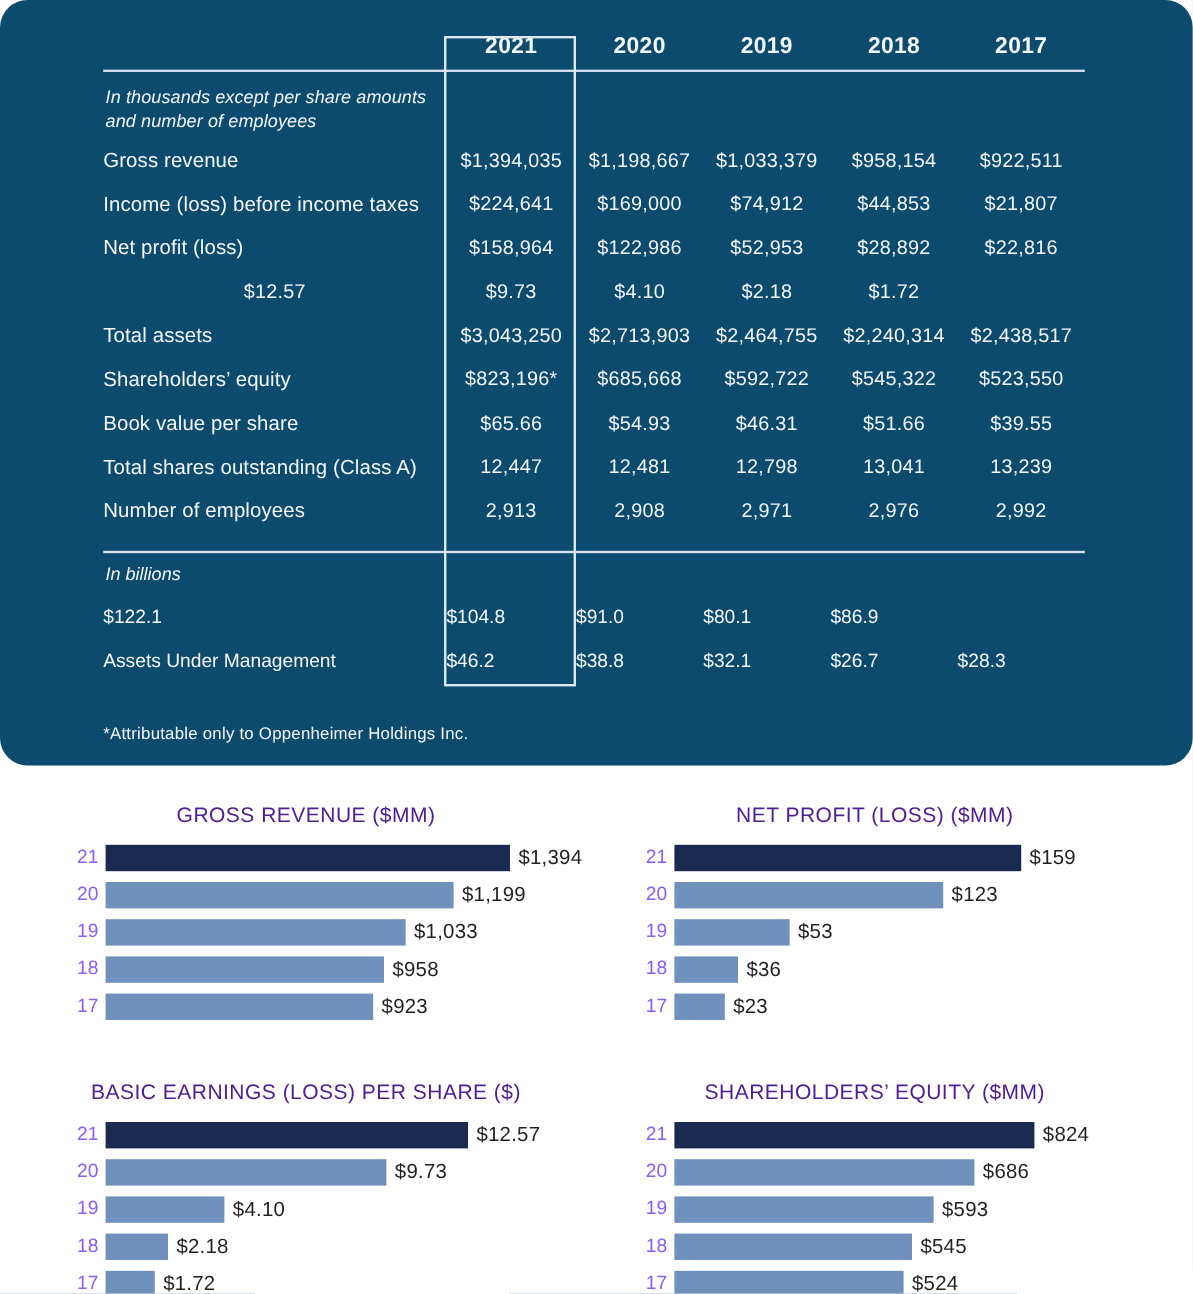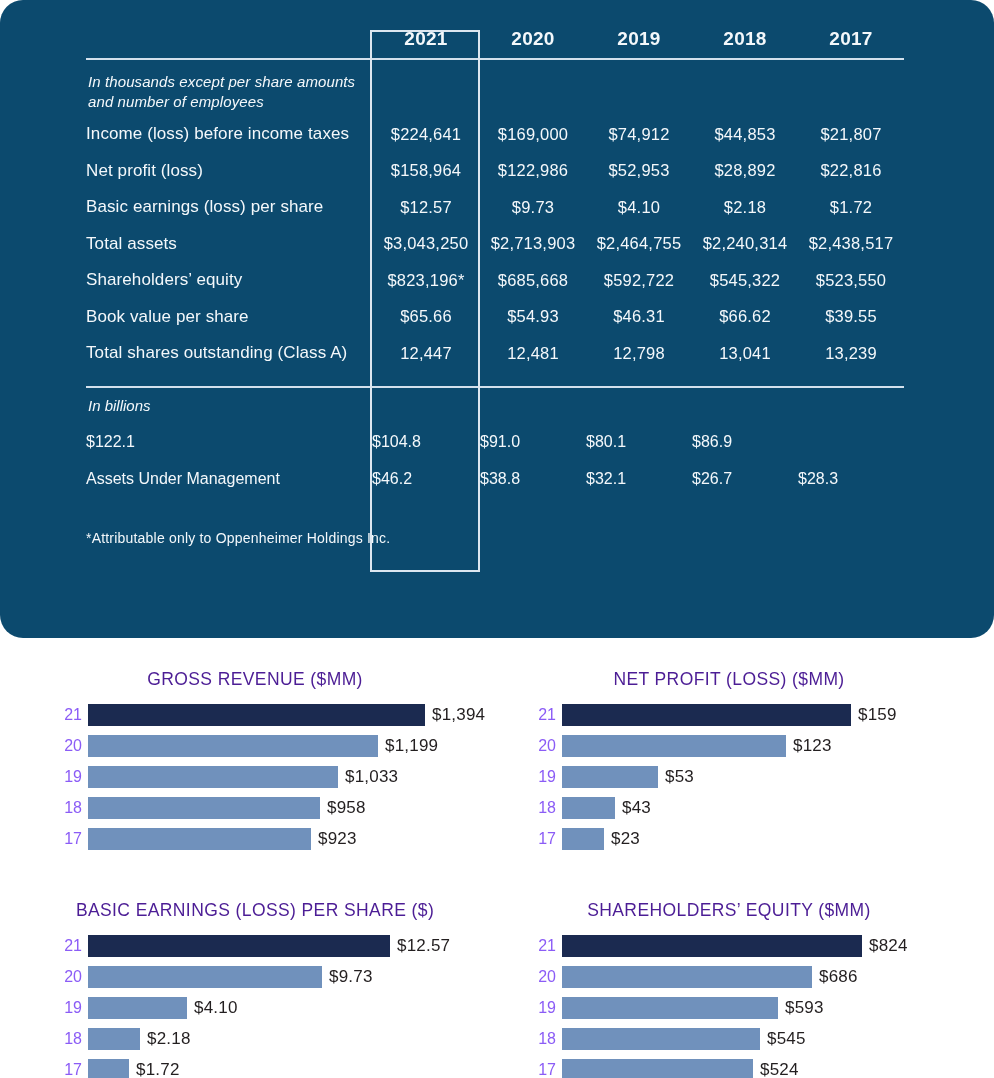--- a/index.html
+++ b/index.html
@@ -43,37 +43,44 @@
   <div class="ycell">2021</div>
       <div class="ycell">2020</div>
       <div class="ycell">2019</div>
       <div class="ycell">2018</div>
       <div class="ycell">2017</div>
     </div>
   <div class="rule"></div>
   <div class="note">In thousands except per share amounts and number of employees</div>
   <div class="rows" id="main-rows">
       <div class="tgrid trow">
+        <div class="lbl">Gross revenue</div>
+        <div class="val">$1,394,035</div>
+        <div class="val">$1,198,667</div>
+        <div class="val">$1,033,379</div>
+        <div class="val">$958,154</div>
+        <div class="val">$922,511</div>
+      </div>
+      <div class="tgrid trow">
         <div class="lbl">Income (loss) before income taxes</div>
         <div class="val">$224,641</div>
         <div class="val">$169,000</div>
         <div class="val">$74,912</div>
         <div class="val">$44,853</div>
         <div class="val">$21,807</div>
       </div>
       <div class="tgrid trow">
         <div class="lbl">Net profit (loss)</div>
         <div class="val">$158,964</div>
         <div class="val">$122,986</div>
         <div class="val">$52,953</div>
         <div class="val">$28,892</div>
         <div class="val">$22,816</div>
       </div>
       <div class="tgrid trow">
-        <div class="lbl">Basic earnings (loss) per share</div>
         <div class="val">$12.57</div>
         <div class="val">$9.73</div>
         <div class="val">$4.10</div>
         <div class="val">$2.18</div>
         <div class="val">$1.72</div>
       </div>
       <div class="tgrid trow">
         <div class="lbl">Total assets</div>
         <div class="val">$3,043,250</div>
         <div class="val">$2,713,903</div>
@@ -87,30 +94,38 @@
         <div class="val">$685,668</div>
         <div class="val">$592,722</div>
         <div class="val">$545,322</div>
         <div class="val">$523,550</div>
       </div>
       <div class="tgrid trow">
         <div class="lbl">Book value per share</div>
         <div class="val">$65.66</div>
         <div class="val">$54.93</div>
         <div class="val">$46.31</div>
-        <div class="val">$66.62</div>
+        <div class="val">$51.66</div>
         <div class="val">$39.55</div>
       </div>
       <div class="tgrid trow">
         <div class="lbl">Total shares outstanding (Class A)</div>
         <div class="val">12,447</div>
         <div class="val">12,481</div>
         <div class="val">12,798</div>
         <div class="val">13,041</div>
         <div class="val">13,239</div>
+      </div>
+      <div class="tgrid trow">
+        <div class="lbl">Number of employees</div>
+        <div class="val">2,913</div>
+        <div class="val">2,908</div>
+        <div class="val">2,971</div>
+        <div class="val">2,976</div>
+        <div class="val">2,992</div>
       </div>
     </div>
   <div class="rule divider"></div>
   <div class="note2">In billions</div>
   <div class="rows-b" id="billions-rows">
       <div class="tgrid trow-b">
         <div class="val">$122.1</div>
         <div class="val">$104.8</div>
         <div class="val">$91.0</div>
         <div class="val">$80.1</div>
@@ -174,21 +189,21 @@
           <div class="bar-value">$123</div>
         </div>
         <div class="bar-row">
           <div class="bar-year">19</div>
           <div class="bar" style="width: 96px; background: rgb(112, 145, 188);"></div>
           <div class="bar-value">$53</div>
         </div>
         <div class="bar-row">
           <div class="bar-year">18</div>
           <div class="bar" style="width: 53px; background: rgb(112, 145, 188);"></div>
-          <div class="bar-value">$43</div>
+          <div class="bar-value">$36</div>
         </div>
         <div class="bar-row">
           <div class="bar-year">17</div>
           <div class="bar" style="width: 42px; background: rgb(112, 145, 188);"></div>
           <div class="bar-value">$23</div>
         </div>
       </div>
   </div>
   <div class="chart">
     <div class="chart-title">BASIC EARNINGS (LOSS) PER SHARE ($)</div>

